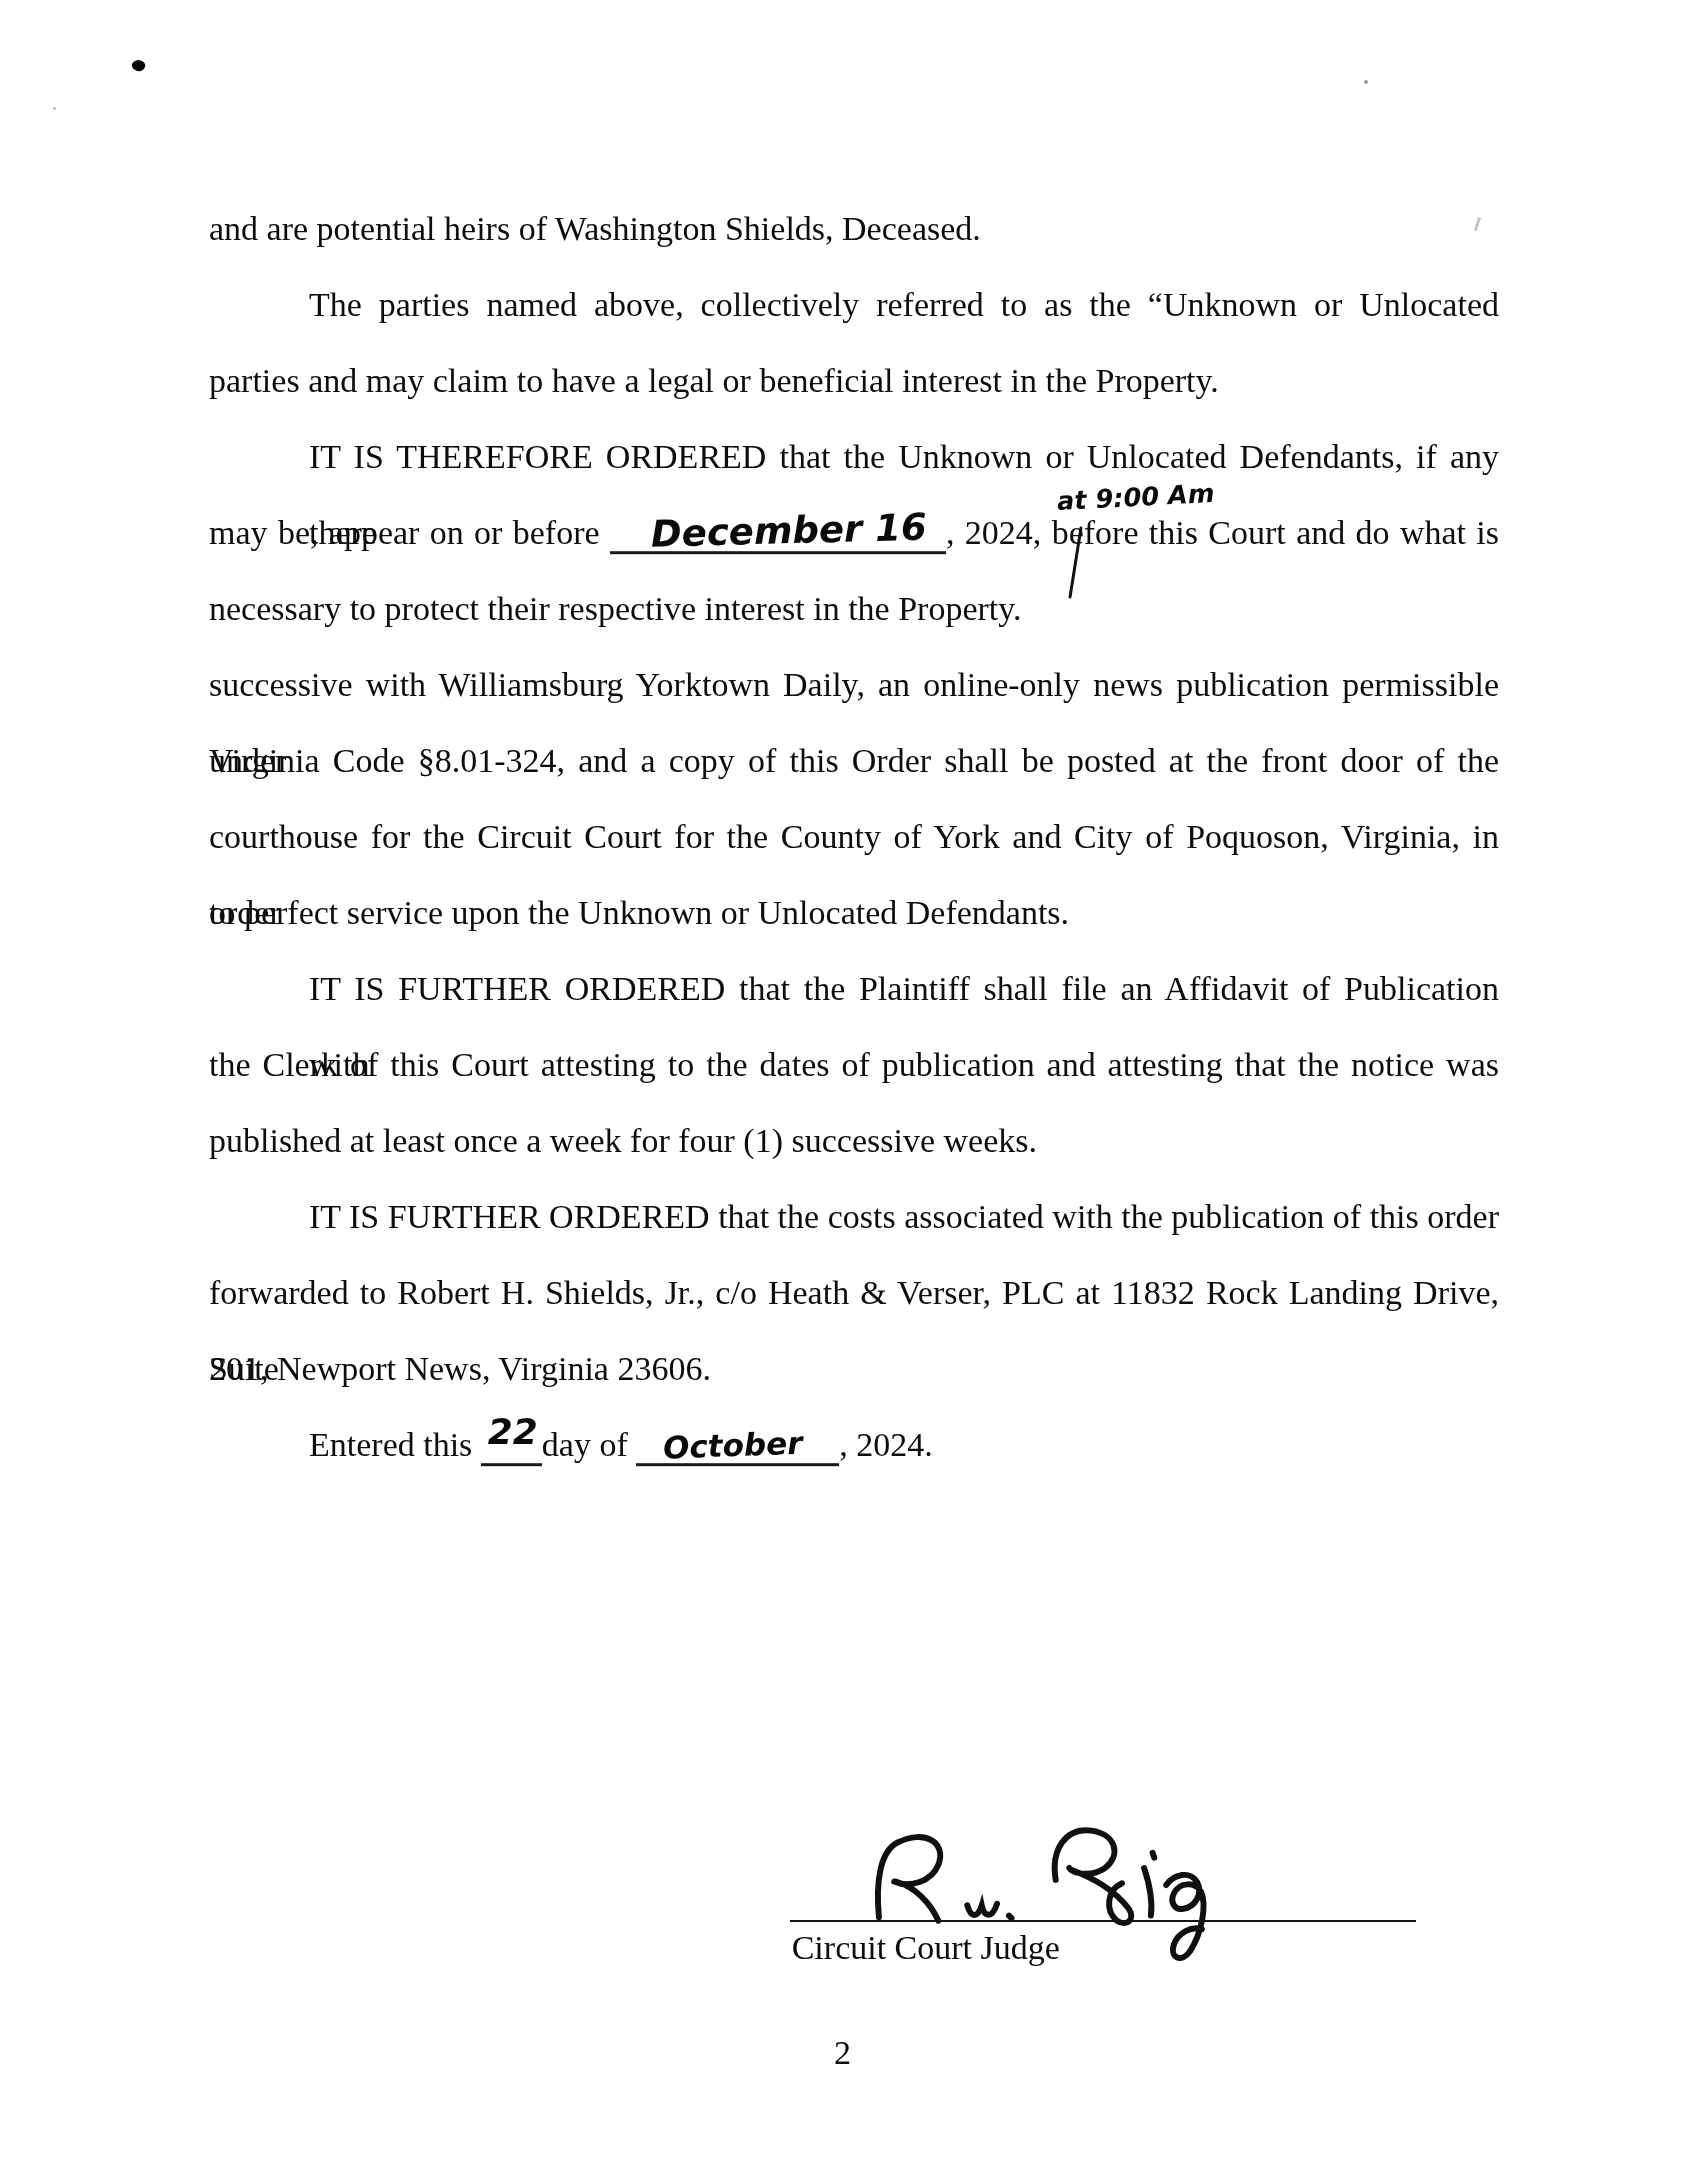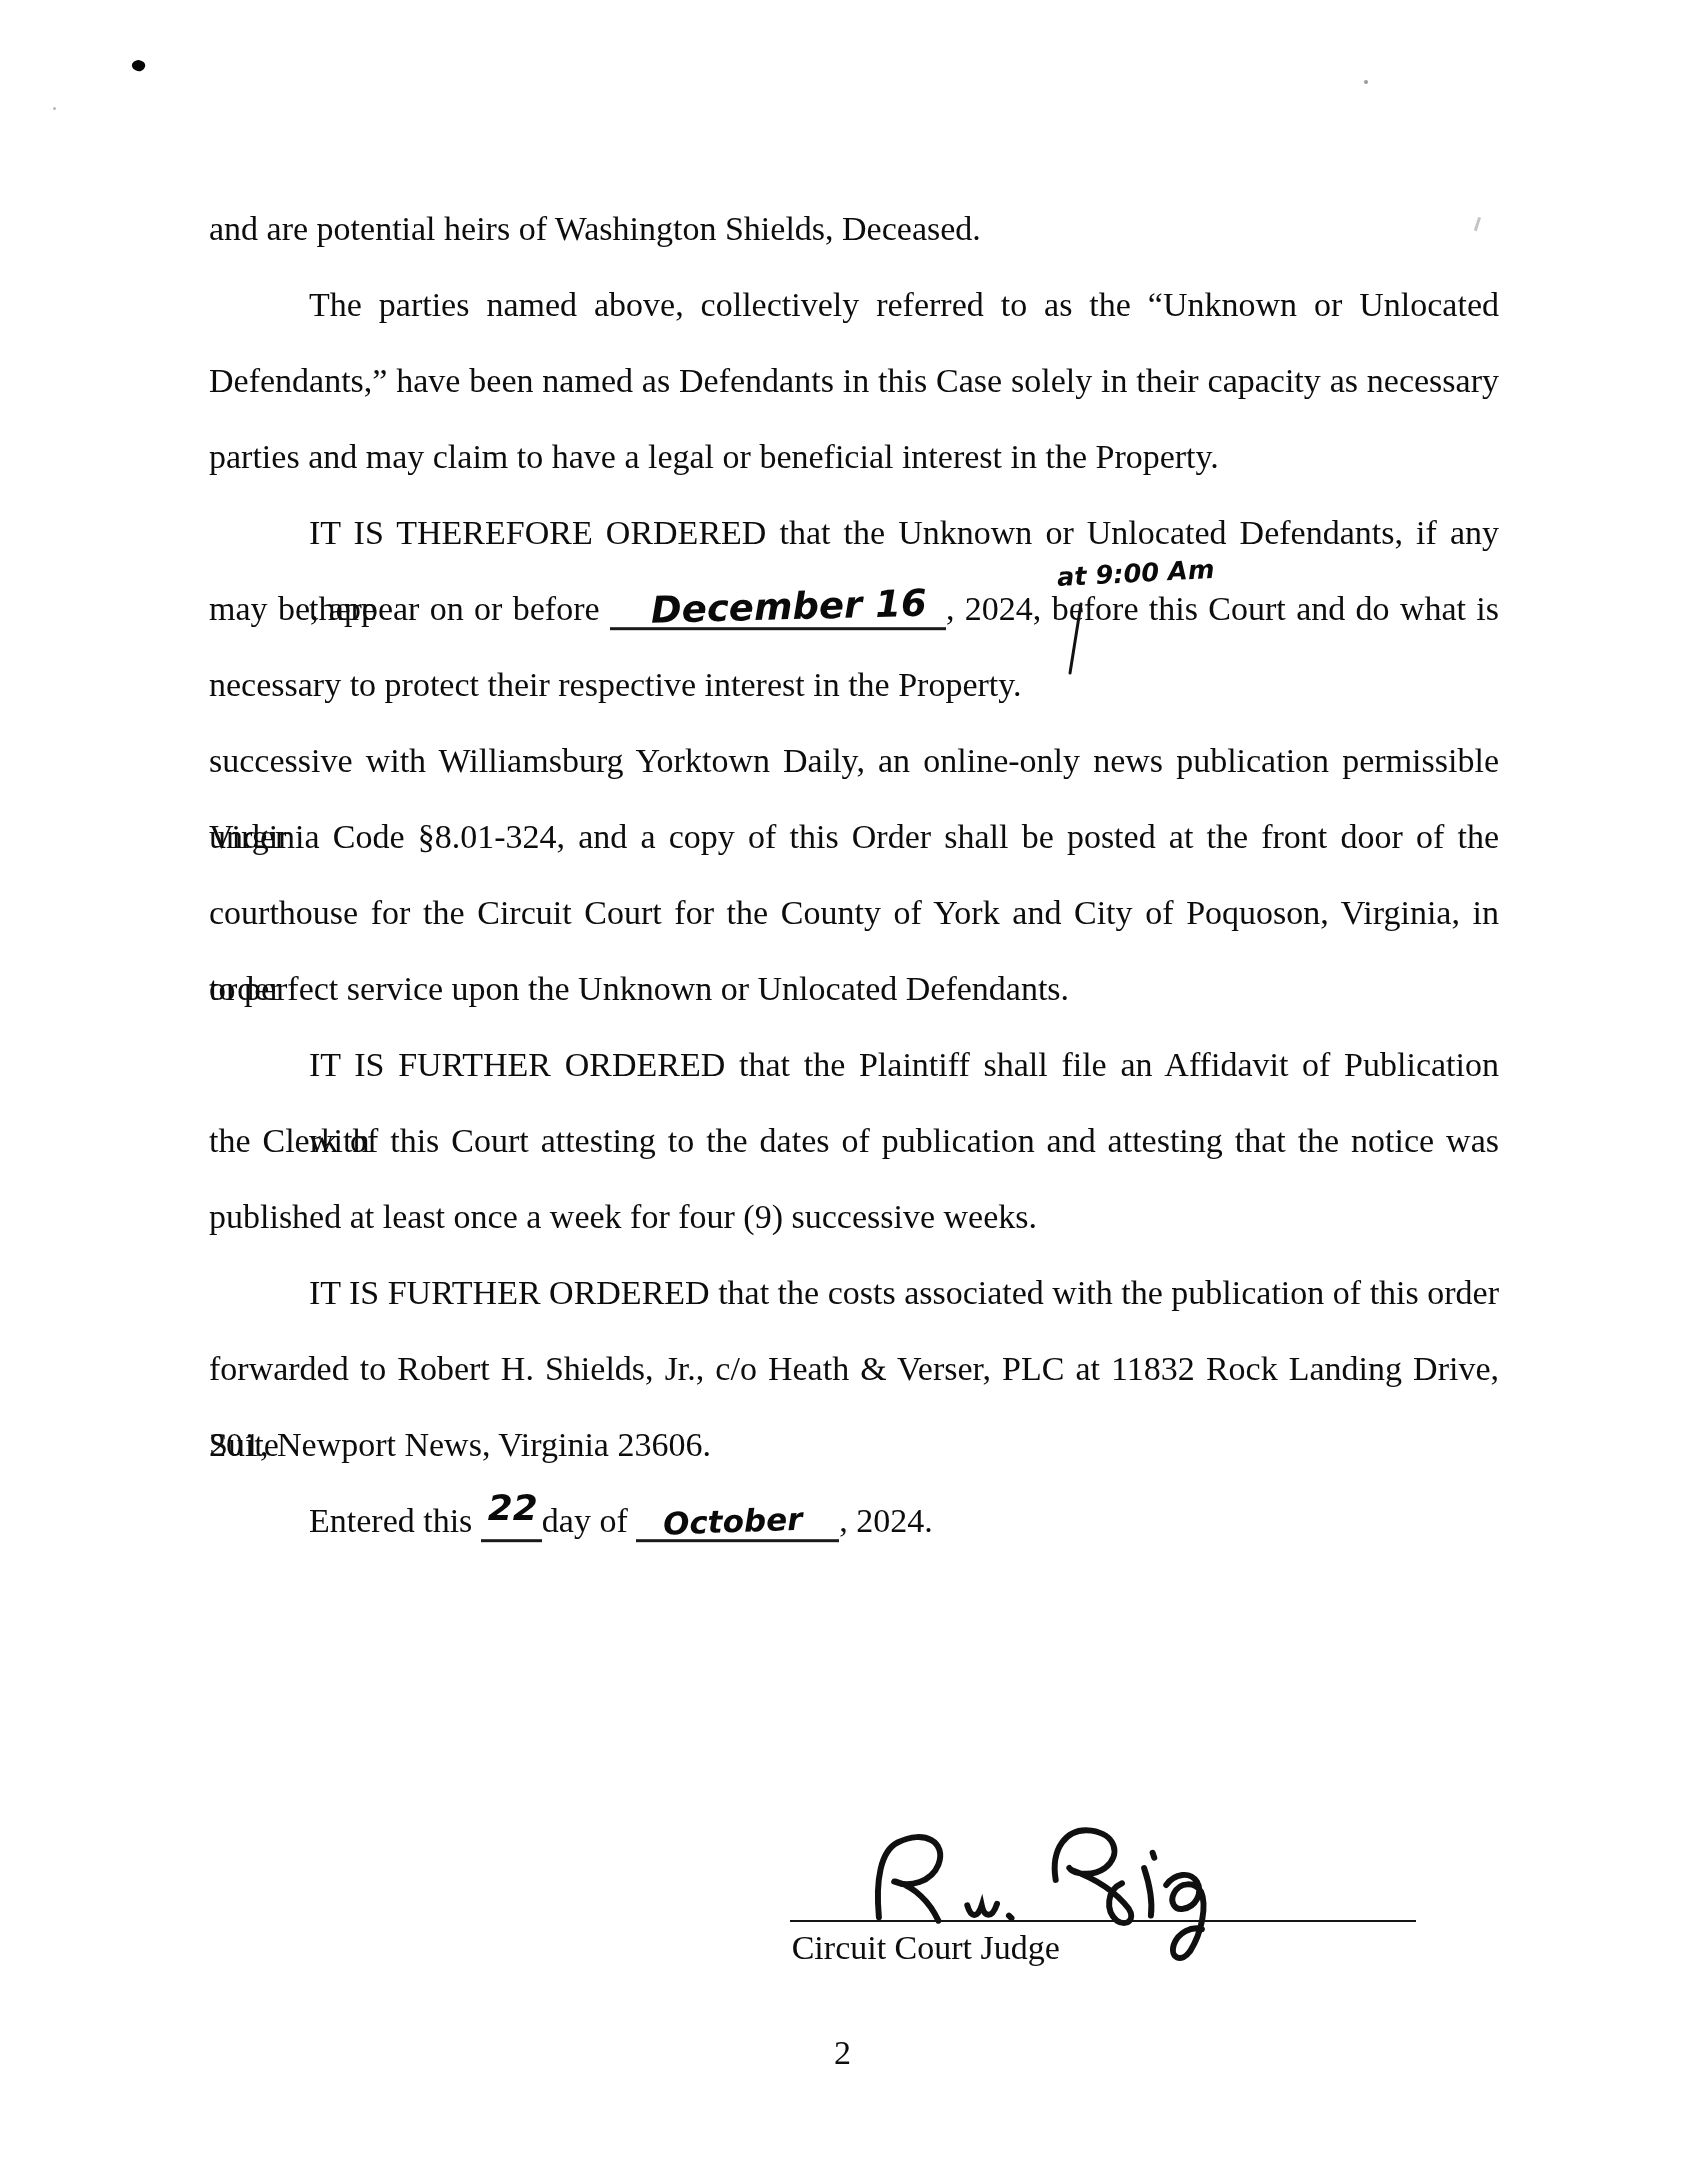--- a/index.html
+++ b/index.html
@@ -118,42 +118,41 @@
   <div class="dot-b"></div>
   <div class="dot-c"></div>
   <div class="tick"></div>
 
   <div class="content">
 
 
     <div class="ln"><span>and are potential heirs of Washington Shields, Deceased.</span></div>
 
     <div class="ln j ind"><span>The parties named above, collectively referred to as the “Unknown or Unlocated</span></div>
-    <div class="ln j"><span>Defendants,” have been named as Defendants in this Case solely in their capacity as necessary</span></div>
     <div class="ln"><span>parties and may claim to have a legal or beneficial interest in the Property.</span></div>
 
     <div class="ln j ind"><span>IT IS THEREFORE ORDERED that the Unknown or Unlocated Defendants, if any there</span></div>
 
     <div class="ln j"><span>may be, appear on or before</span>
       <span class="blank blank-date"><span class="hw hw-date">December 16</span></span><span>, 2024,</span>
       <span>before this Court and do what is</span>
       <span class="hw hw-time">at 9:00 Am</span>
       <span class="hw-slash"></span>
     </div>
 
     <div class="ln"><span>necessary to protect their respective interest in the Property.</span></div>
 
     <div class="ln j"><span>successive with Williamsburg Yorktown Daily, an online-only news publication permissible under</span></div>
     <div class="ln j"><span>Virginia Code §8.01-324, and a copy of this Order shall be posted at the front door of the</span></div>
     <div class="ln j"><span>courthouse for the Circuit Court for the County of York and City of Poquoson, Virginia, in order</span></div>
     <div class="ln"><span>to perfect service upon the Unknown or Unlocated Defendants.</span></div>
 
     <div class="ln j ind"><span>IT IS FURTHER ORDERED that the Plaintiff shall file an Affidavit of Publication with</span></div>
     <div class="ln j"><span>the Clerk of this Court attesting to the dates of publication and attesting that the notice was</span></div>
-    <div class="ln"><span>published at least once a week for four (9) successive weeks.</span></div>
+    <div class="ln"><span>published at least once a week for four (1) successive weeks.</span></div>
 
     <div class="ln j ind"><span>IT IS FURTHER ORDERED that the costs associated with the publication of this order</span></div>
     <div class="ln j"><span>forwarded to Robert H. Shields, Jr., c/o Heath &amp; Verser, PLC at 11832 Rock Landing Drive, Suite</span></div>
     <div class="ln"><span>201, Newport News, Virginia 23606.</span></div>
 
     <div class="ln ind"><span>Entered this</span>
       <span class="blank blank-day"><span class="hw hw-day">22</span></span><span>day of</span>
       <span class="blank blank-month"><span class="hw hw-month">October</span></span><span>, 2024.</span>
     </div>
 

